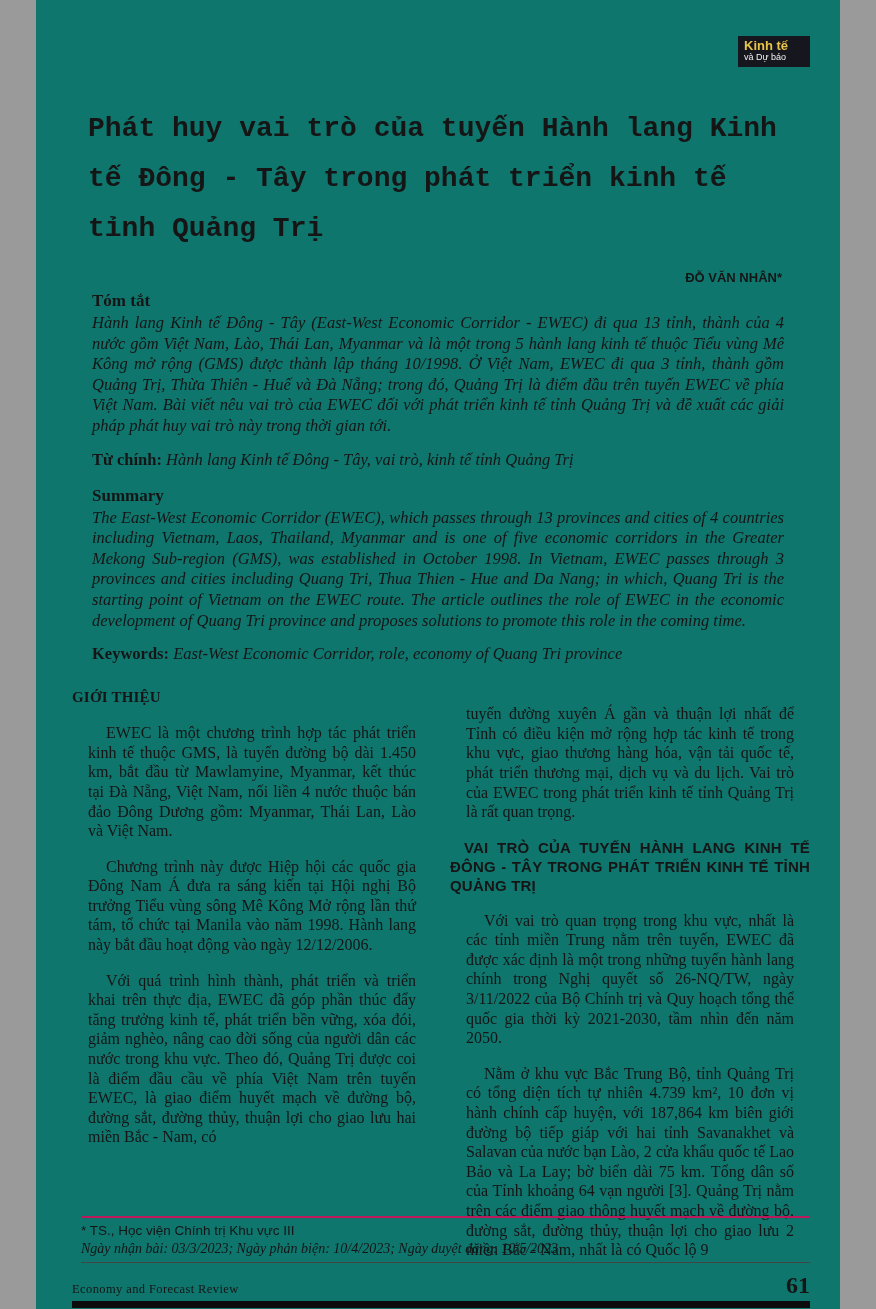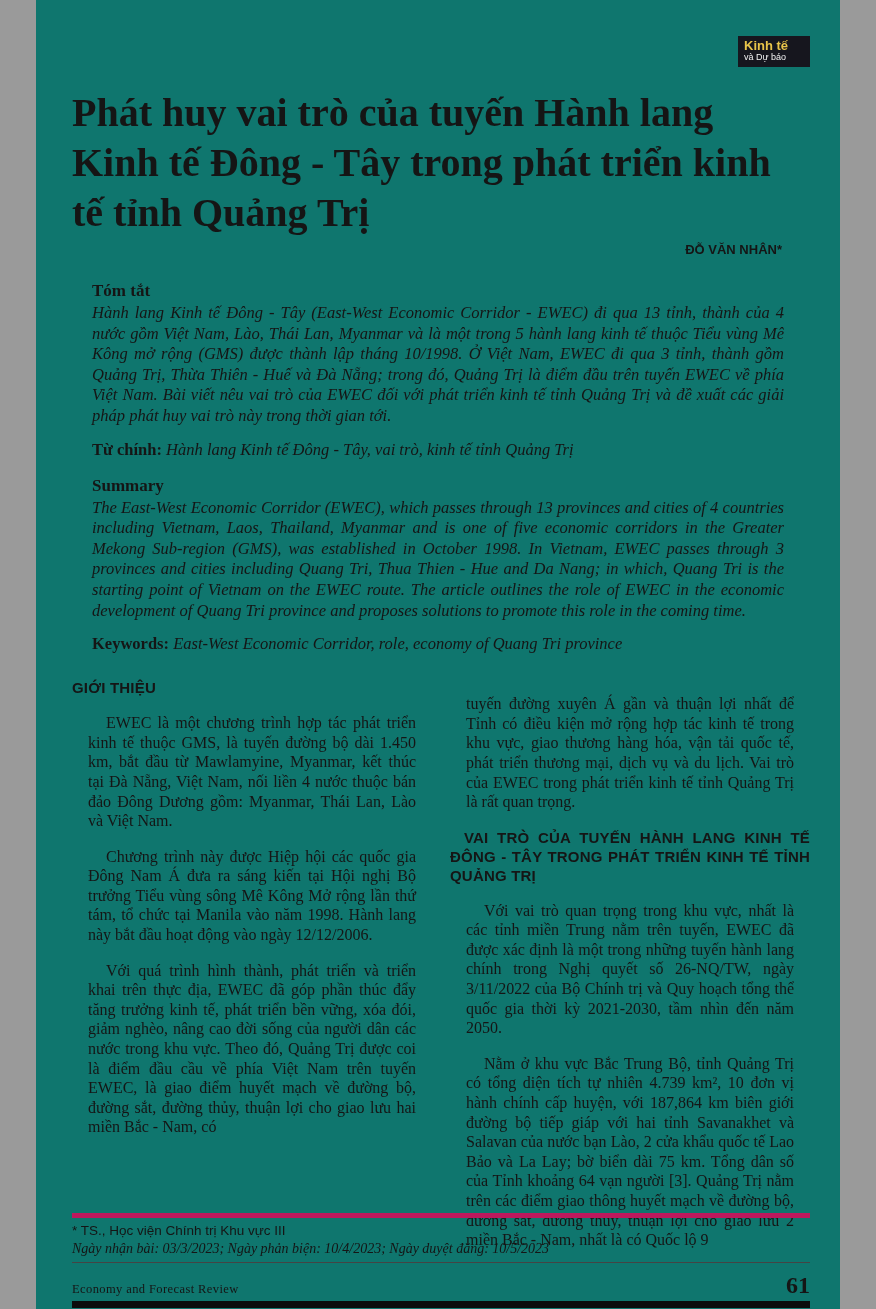--- a/index.html
+++ b/index.html
@@ -22,75 +22,75 @@
     background:#16161e;
     padding:3px 6px 4px 6px;
     box-sizing:border-box;
     font-family:"Liberation Sans", sans-serif;
     line-height:1.1;
   }
   .logo .l1 { color:#e8c44a; font-weight:bold; font-size:13px; }
   .logo .l2 { color:#f2f2f2; font-size:9px; }
 
   .title {
-    margin:0; width:716px;
-    font-family:Liberation Serif, serif;
+    margin:16px; width:716px;
+    font-family:Liberation Mono, monospace;
     font-weight:bold;
-    font-size:40px;
+    font-size:28px;
     line-height:50px;
     letter-spacing:0;
   }
   .author {
     width:710px;
     text-align:right;
     font-family:"Liberation Sans", sans-serif;
     font-weight:bold;
     font-size:13px;
     margin-top:4px;
   }
 
   .front-block { margin-left:20px; width:692px; }
   .block-heading {
-    font-weight:bold; font-size:17px; margin-top:24px;
+    font-weight:bold; font-size:17px; margin-top:6px;
   }
   .front-block .abs-text {
     margin:2px 0 0 0;
     font-style:italic;
     font-size:16.5px;
     line-height:20.6px;
     text-align:justify;
   }
   .kw-line { margin:13px 0 0 0; font-size:16.5px; }
   .kw-line .kw-label { font-weight:bold; font-style:normal; }
   .kw-line .kw-text { font-style:italic; }
   .summary-gap { margin-top:16px; }
 
   
   .columns {
     display:flex; gap:18px; margin-top:24px;
     font-size:16px; line-height:19.6px;
   }
   .col { flex:1; text-align:justify; }
   .col-heading {
-    font-family:Liberation Sans, sans-serif;
+    font-family:Liberation Serif, serif;
     font-weight:bold; font-size:15px; line-height:19px;
     margin:0 0 8px 0; letter-spacing:0.2px;
   }
   .section-heading {
     font-family:"Liberation Sans", sans-serif;
     font-weight:bold; font-size:15px; line-height:19px;
     margin:8px 0 8px 0; text-indent:14px; letter-spacing:0.2px;
   }
   .col p { margin:16px; }
   .col p.indent { text-indent:18px; }
 
   
   .footnote {
-    position:absolute; left:36px; right:30px; bottom:46px;
-    border-top:5px solid #be185d;
+    position:absolute; left:45px; right:30px; bottom:46px;
+    border-top:2px solid #be185d;
     font-size:14px;
     padding-top:5px;
   }
   .footnote .affil { font-family:"Liberation Sans", sans-serif; font-size:13.5px; }
   .footnote .dates {
     font-style:italic; margin-top:3px; padding-bottom:5px;
     border-bottom:1px solid #444;
   }
   .footer {
     position:absolute; left:36px; right:30px; bottom:12px;

